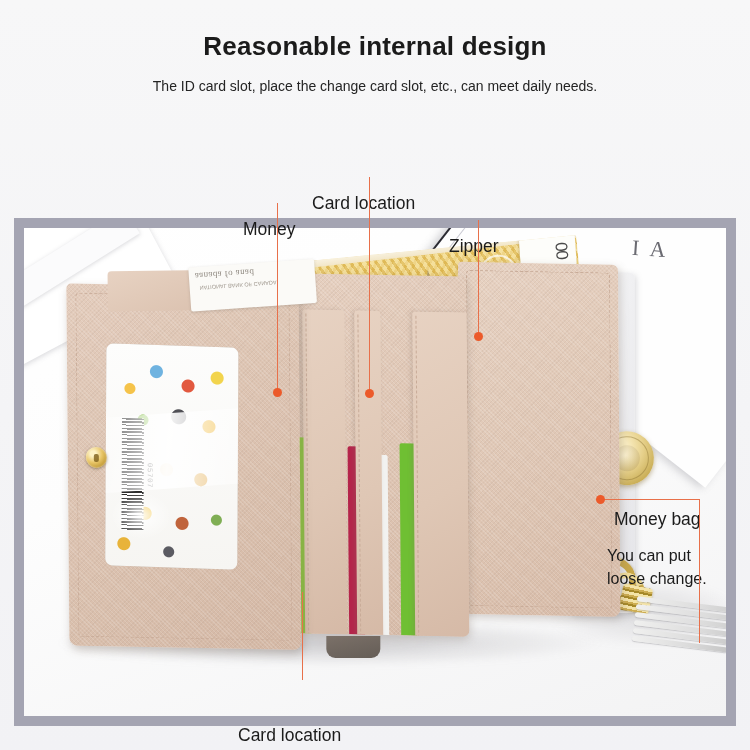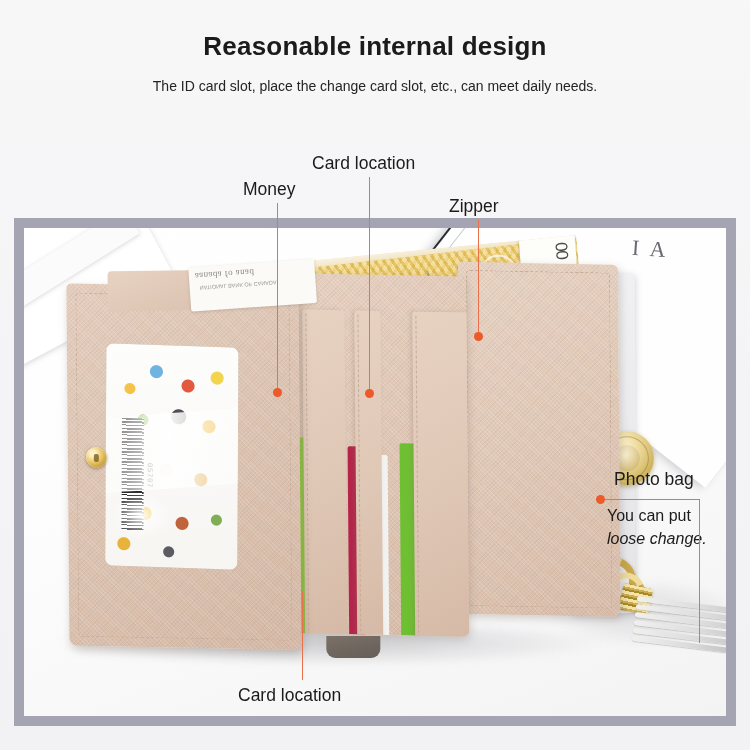--- a/index.html
+++ b/index.html
@@ -42,20 +42,21 @@
     line-height: 1.2;
   }
 
   
   .callout {
     position: absolute;
     font-size: 17.5px;
     color: #1b1b1b;
     white-space: nowrap;
     line-height: 1.25;
+    margin-top: 40px;
   }
   .callout.small {
     font-size: 16px;
   }
   .leader {
     position: absolute;
     background: #e8704a;
   }
   .leader-v { width: 1.4px; }
   .leader-h { height: 1.4px; }
@@ -658,23 +659,23 @@
   <div class="dot" style="left:273px; top:388px;"></div>
 
   <div class="callout" style="left:312px; top:153px;">Card location</div>
   <div class="leader leader-v" style="left:369px; top:177px; height:216px;"></div>
   <div class="dot" style="left:365px; top:389px;"></div>
 
   <div class="callout" style="left:449px; top:196px;">Zipper</div>
   <div class="leader leader-v" style="left:478px; top:220px; height:116px;"></div>
   <div class="dot" style="left:474px; top:332px;"></div>
 
-  <div class="callout" style="left:614px; top:469px;">Photo bag</div>
+  <div class="callout" style="left:614px; top:469px;">Money bag</div>
   <div class="callout small" style="left:607px; top:506px;">You can put</div>
-  <div class="callout small" style="left:607px; top:529px;font-style:italic;">loose change.</div>
+  <div class="callout small" style="left:607px; top:529px;">loose change.</div>
   <div class="leader leader-h" style="left:600px; top:499px; width:100px;"></div>
   <div class="leader leader-v" style="left:699px; top:499px; height:144px;"></div>
   <div class="dot" style="left:596px; top:495px;"></div>
 
   <div class="callout" style="left:238px; top:685px;">Card location</div>
   <div class="leader leader-v" style="left:302px; top:592px; height:88px;"></div>
 
 </div>
 
 </body></html>

